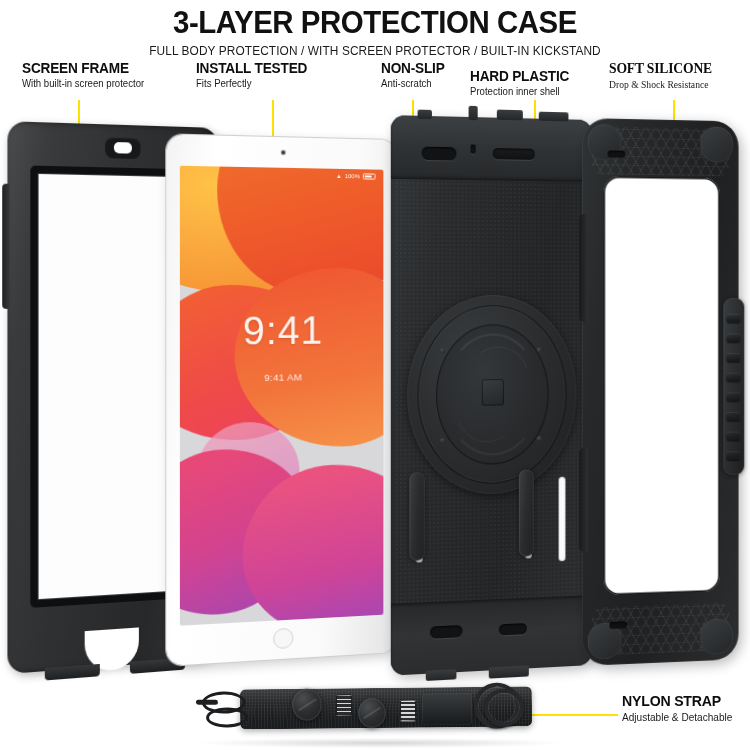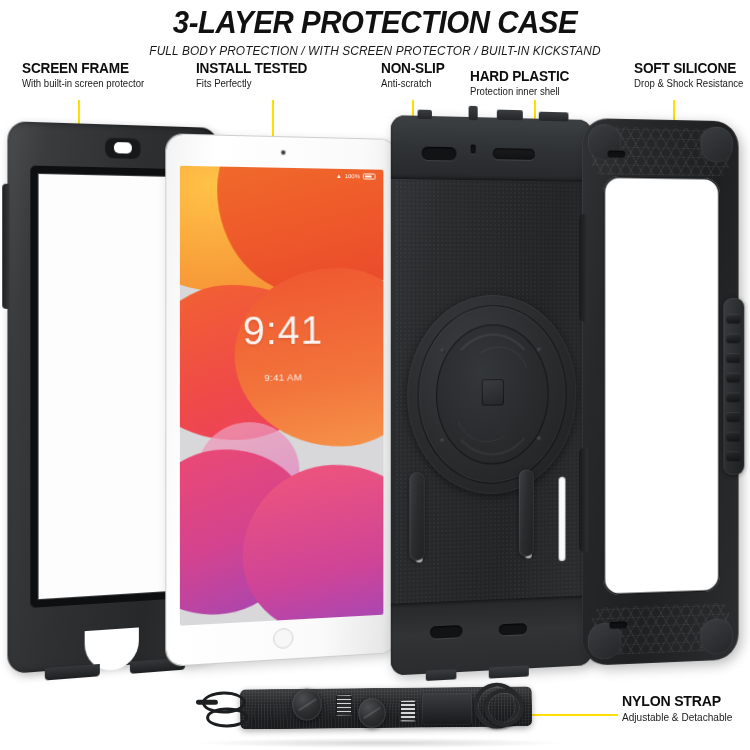--- a/index.html
+++ b/index.html
@@ -5,21 +5,21 @@
   * { box-sizing: border-box; margin: 0; padding: 0; }
   body {
     width: 750px; height: 750px;
     background: #ffffff;
     font-family: "Liberation Sans", sans-serif;
     overflow: hidden;
     position: relative;
   }
 
   
-  #header { position: absolute; top: 0; left: 0; width: 750px; font-style: italic; }
+  #header { position: absolute; top: 0; left: 0; width: 750px; }
   #main-title {
     text-align: center;
     font-family: "Liberation Sans Narrow", "Liberation Sans", sans-serif;
     font-weight: 700;
     font-size: 32px;
     letter-spacing: -0.5px;
     color: #111;
     padding-top: 4px;
     transform: scaleX(0.92);
     white-space: nowrap;
@@ -427,21 +427,21 @@
   <div class="c-sub">Fits Perfectly</div>
 </div>
 <div class="callout" style="left:381px; top:60px;">
   <div class="c-title">NON-SLIP</div>
   <div class="c-sub">Anti-scratch</div>
 </div>
 <div class="callout" style="left:470px; top:68px;">
   <div class="c-title">HARD PLASTIC</div>
   <div class="c-sub">Protection inner shell</div>
 </div>
-<div class="callout" style="left:634px; top:60px;">
+<div class="callout" style="left:609px; top:60px;font-family:Liberation Serif, serif;">
   <div class="c-title">SOFT SILICONE</div>
   <div class="c-sub">Drop &amp; Shock Resistance</div>
 </div>
 <div class="callout" style="left:622px; top:692px;">
   <div class="c-title" style="font-size:15px;">NYLON STRAP</div>
   <div class="c-sub" style="font-size:10.5px;">Adjustable &amp; Detachable</div>
 </div>
 
 <div class="leader" style="left:78px;  top:100px; height:70px;"></div>
 <div class="leader" style="left:272px; top:100px; height:66px;"></div>

